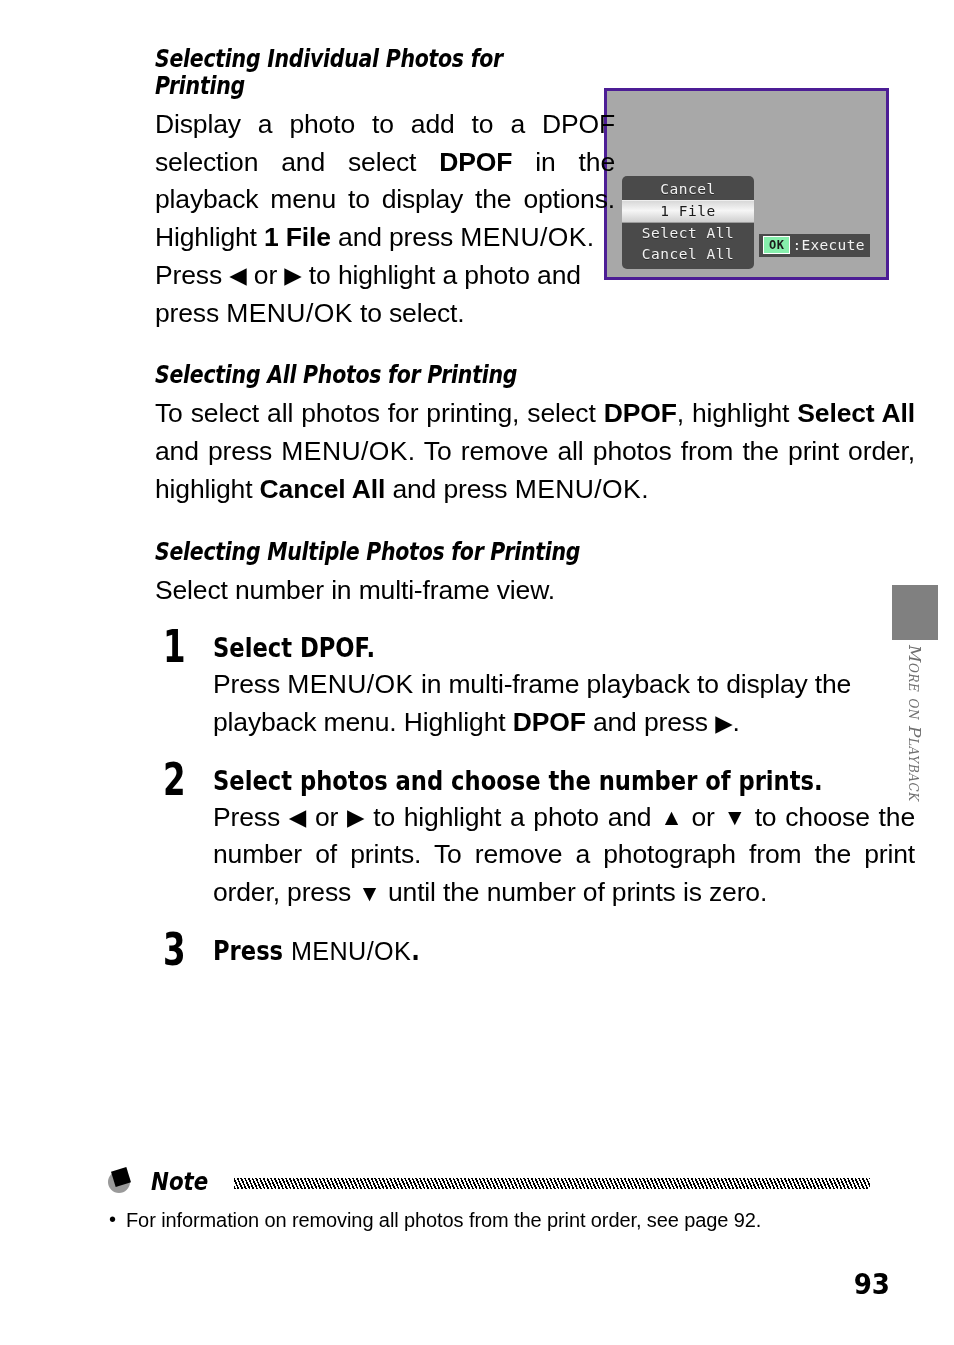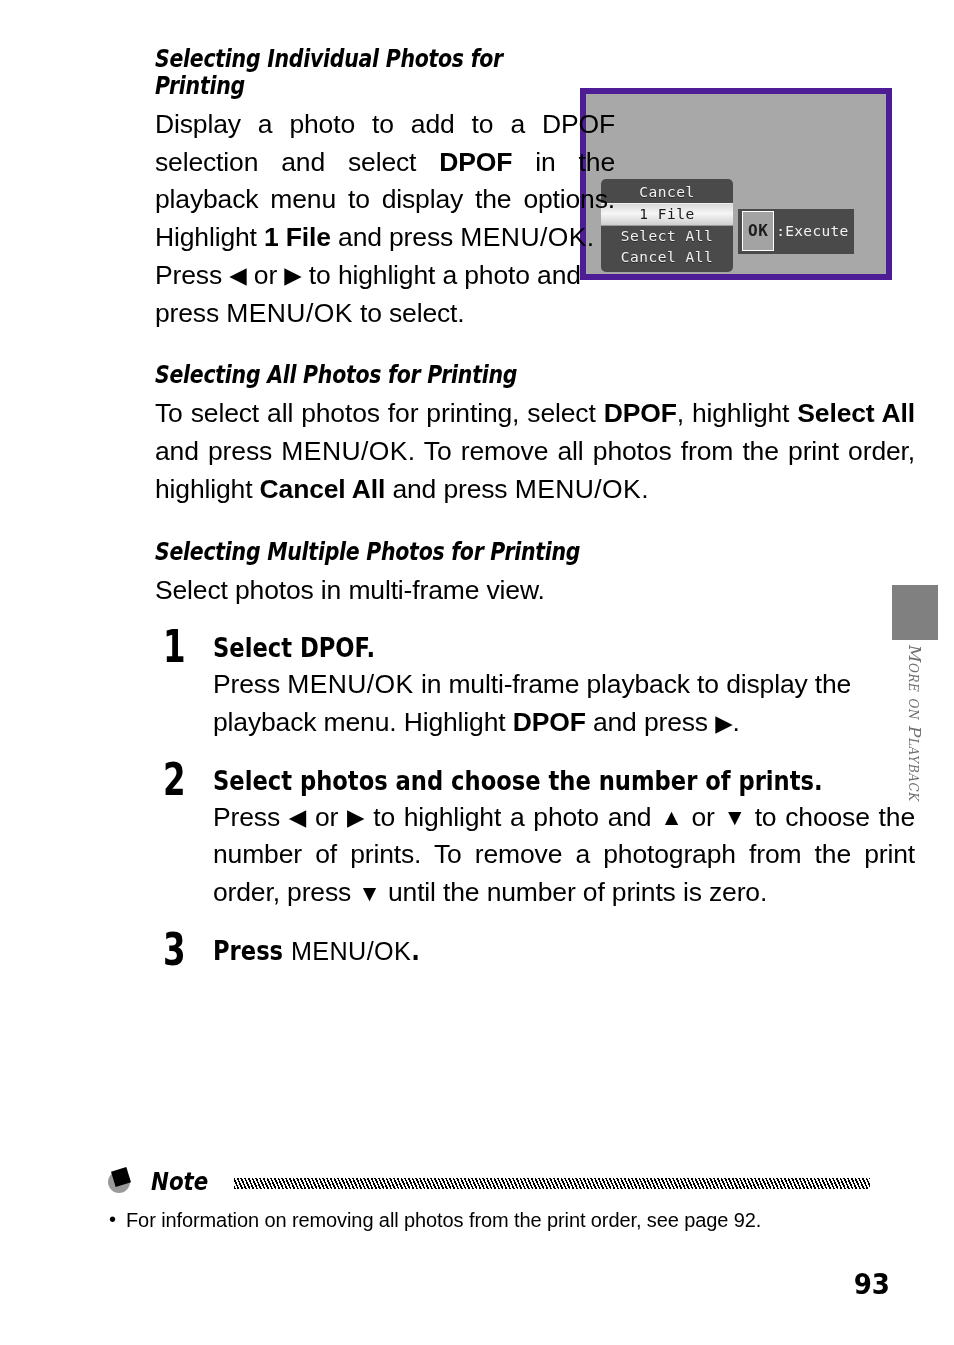--- a/index.html
+++ b/index.html
@@ -63,26 +63,26 @@
 
   .arrow { font-size: 0.86em; line-height: 1; display: inline-block; vertical-align: 0.02em;}
 
   
   .sec1 { position: relative; }
   .sec1 .col { width: 460px; }
 
   
   .lcd {
     position: absolute;
-    left: 580px;
+    left: 604px;
     top: 88px;
-    width: 312px;
+    width: 285px;
     height: 192px;
     background: #a8a8a8;
-    border: 6px solid #4c1d95;
+    border: 3px solid #4c1d95;
     box-sizing: border-box;
   }
   .lcd-menu {
     position: absolute;
     left: 15px;
     top: 85px;
     width: 132px;
     background: #4a4a4a;
     border-radius: 5px;
     padding: 3px 0 4px 0;
@@ -111,26 +111,26 @@
     position: absolute;
     left: 152px;
     bottom: 20px;
     background: #4a4a4a;
     padding: 2px 5px 3px 4px;
     display: flex;
     align-items: center;
     gap: 2px;
   }
   .lcd-badge .okbox {
-    background: #a3a3a3;
+    background: #86efac;
     color: #1c1c1c;
     font-family: "DejaVu Sans Mono", "Liberation Mono", monospace;
-    font-size: 16px;
-    font-weight: bold;
-    padding: 12px 5px;
+    font-size: 12px;
+    font-weight: bold;
+    padding: 1px 5px;
     line-height: 14px;
     border: 1px solid #ffffff;
     letter-spacing: 0.5px;
   }
   .lcd-badge .okexec {
     font-family: "DejaVu Sans Mono", "Liberation Mono", monospace;
     font-size: 14.5px;
     color: #f2f2f2;
     letter-spacing: 0.3px;
     line-height: 16px;
@@ -318,21 +318,21 @@
       </div>
     </div>
 
     <div style="margin-top:30px;">
       <h3 class="sub">Selecting All Photos for Printing</h3>
       <p class="body"><span>To select all photos for printing, select </span><b>DPOF</b><span>, highlight </span><b>Select All</b><span> and press </span><span class="mono-menu">MENU/OK</span><span>. To remove all photos from the print order, highlight </span><b>Cancel All</b><span> and press </span><span class="mono-menu">MENU/OK</span><span>.</span></p>
     </div>
 
     <div style="margin-top:30px;">
       <h3 class="sub">Selecting Multiple Photos for Printing</h3>
-      <p class="body nojust">Select photos in multi-frame view.</p>
+      <p class="body nojust">Select number in multi-frame view.</p>
 
       <div class="steps">
 
         <div class="step">
           <div class="step-num">1</div>
           <p class="step-title"><span>Select </span><b>DPOF</b><span>.</span></p>
           <p class="step-body nojust"><span>Press </span><span class="mono-menu">MENU/OK</span><span> in multi-frame playback to display the playback menu. Highlight </span><b>DPOF</b><span> and press </span><span class="arrow">▶</span><span>.</span></p>
         </div>
 
         <div class="step">

